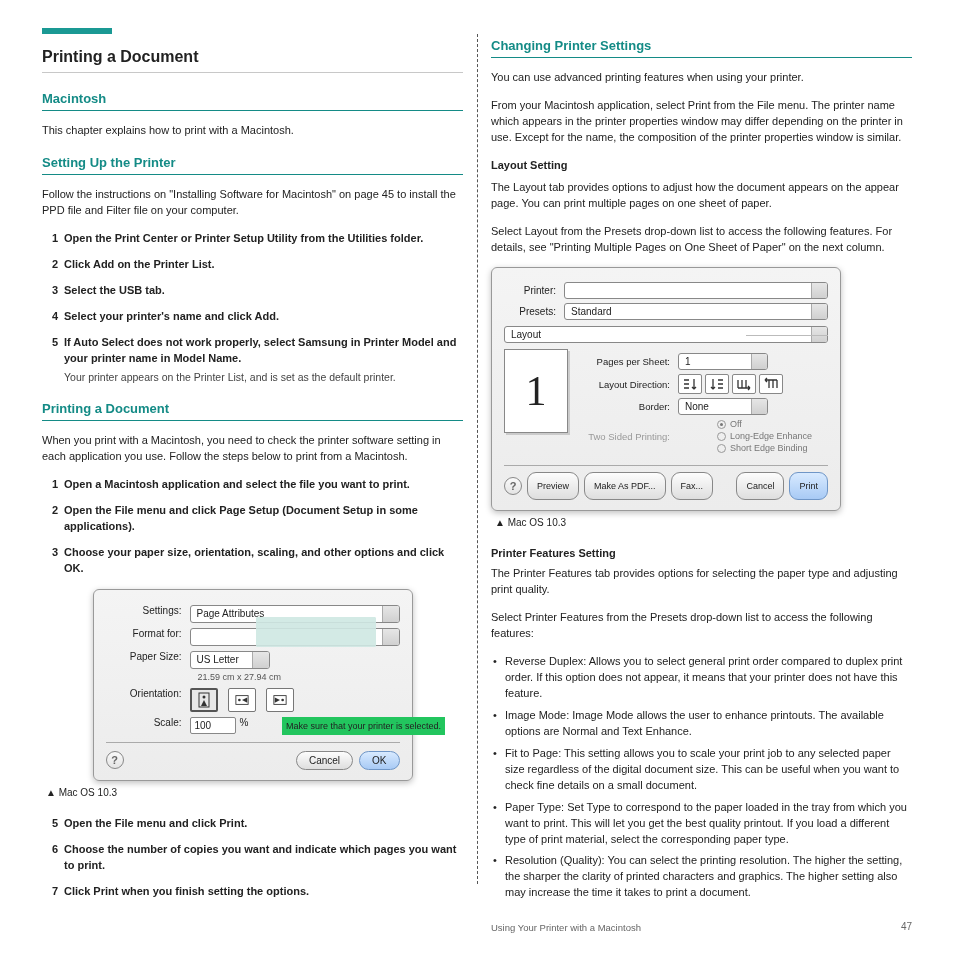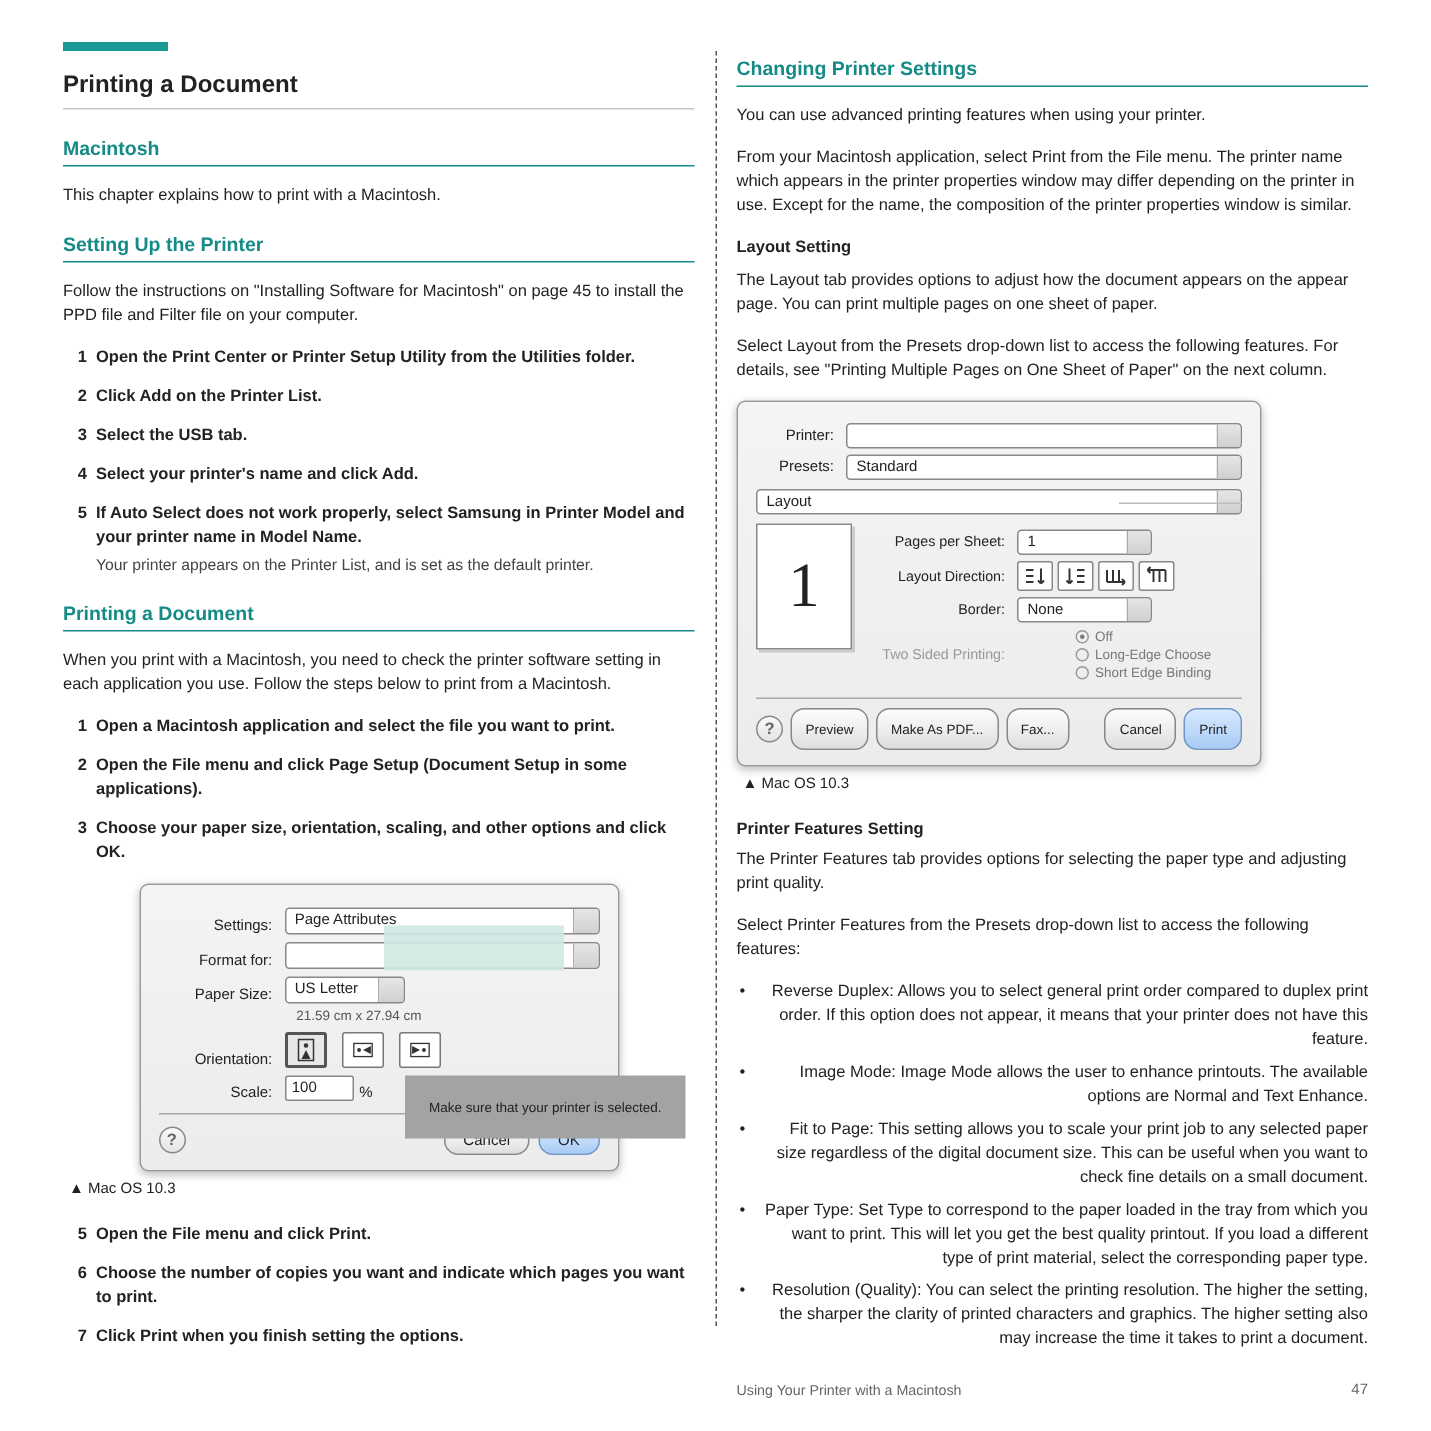--- a/index.html
+++ b/index.html
@@ -84,21 +84,20 @@
   strong.step-head { font-weight: bold; }
   .subnote {
     font-size: 10.5px;
     line-height: 1.4;
     margin-top: 4px;
     color: #444;
   }
   .bulleted {
     list-style: none;
     margin: 6px 0 10px 0;
-    text-align: right;
   }
   .bulleted li {
     font-size: 11px;
     line-height: 1.45;
     margin-bottom: 6px;
     position: relative;
     padding-left: 14px;
   }
   .bulleted li::before {
     content: "•";
@@ -121,21 +120,21 @@
     border-radius: 6px;
     width: 320px;
     margin: 8px auto 8px auto;
     padding: 10px 12px 10px 12px;
     box-shadow: 0 2px 6px rgba(0,0,0,.25);
     font-size: 10px;
     color: #222;
   }
   .dlg-row {
     display: flex;
-    align-items: flex-end;
+    align-items: flex-start;
     margin: 5px 0;
   }
   .dlg-label {
     width: 84px;
     text-align: right;
     padding-right: 8px;
     font-size: 10px;
   }
   .dlg-select {
     flex: 1;
@@ -410,21 +409,21 @@
         <div class="flex-spacer"></div>
         <div class="pill-btn">
             <span>Cancel</span>
           </div>
         <div class="pill-btn primary">
             <span>OK</span>
           </div>
       </div>
     </div>
     <div style="font-size:9px; margin:-2px 0 6px 92px; position:relative;">
-      <span style="position:absolute; left:136px; top:-70px; font-size:9px; white-space:nowrap; background:#a3a3a3; padding:16px;">Make sure that your printer is selected.</span>
+      <span style="position:absolute; left:148px; top:-70px; font-size:9px; white-space:nowrap; background:#22c55e; padding:4px;">Make sure that your printer is selected.</span>
     </div>
     <div class="caption">▲  Mac OS 10.3</div>
 
     <ol class="steps" style="counter-reset: step 4">
       <li><strong class="step-head">Open the File menu and click Print.</strong></li>
       <li><strong class="step-head">Choose the number of copies you want and indicate which pages you want to print.</strong></li>
       <li><strong class="step-head">Click Print when you finish setting the options.</strong></li>
     </ol>
   </div>
 
@@ -507,21 +506,21 @@
           </div>
           <div class="lr-row">
             <div class="lr-label disabled">Two Sided Printing:</div>
             <div class="radio-stack">
               <div class="radio-item">
                   <span class="radio-dot on"></span>
                   <span>Off</span>
                 </div>
               <div class="radio-item">
                   <span class="radio-dot"></span>
-                  <span>Long-Edge Choose</span>
+                  <span>Long-Edge Enhance</span>
                 </div>
               <div class="radio-item">
                   <span class="radio-dot"></span>
                   <span>Short Edge Binding</span>
                 </div>
             </div>
           </div>
         </div>
       </div>
       <hr class="pd-hr">

